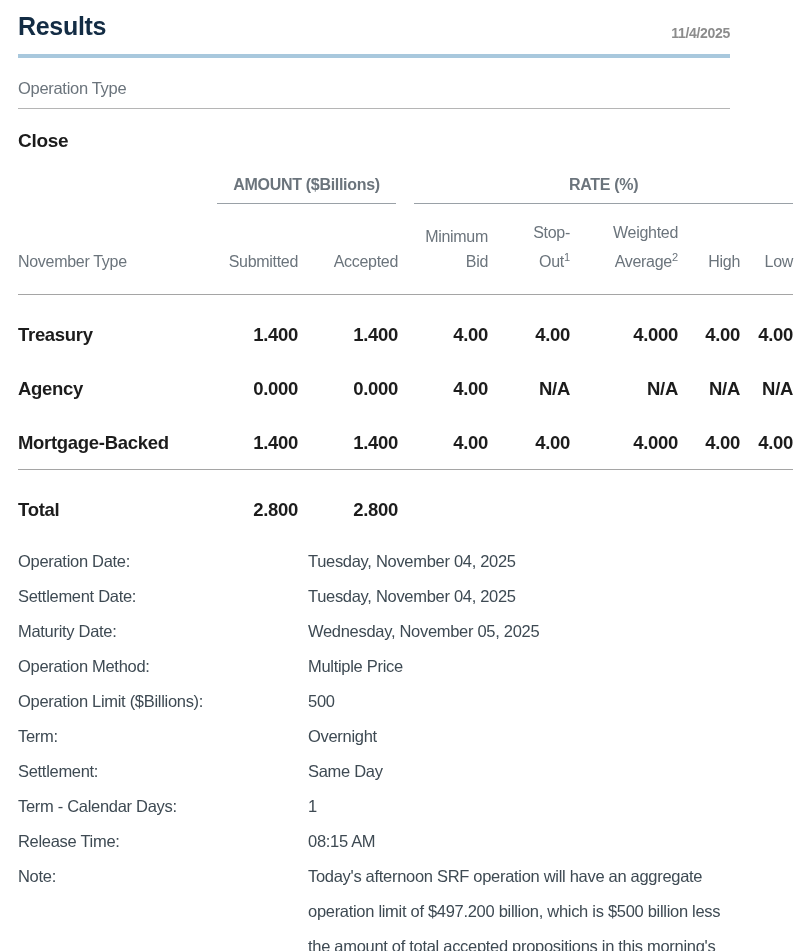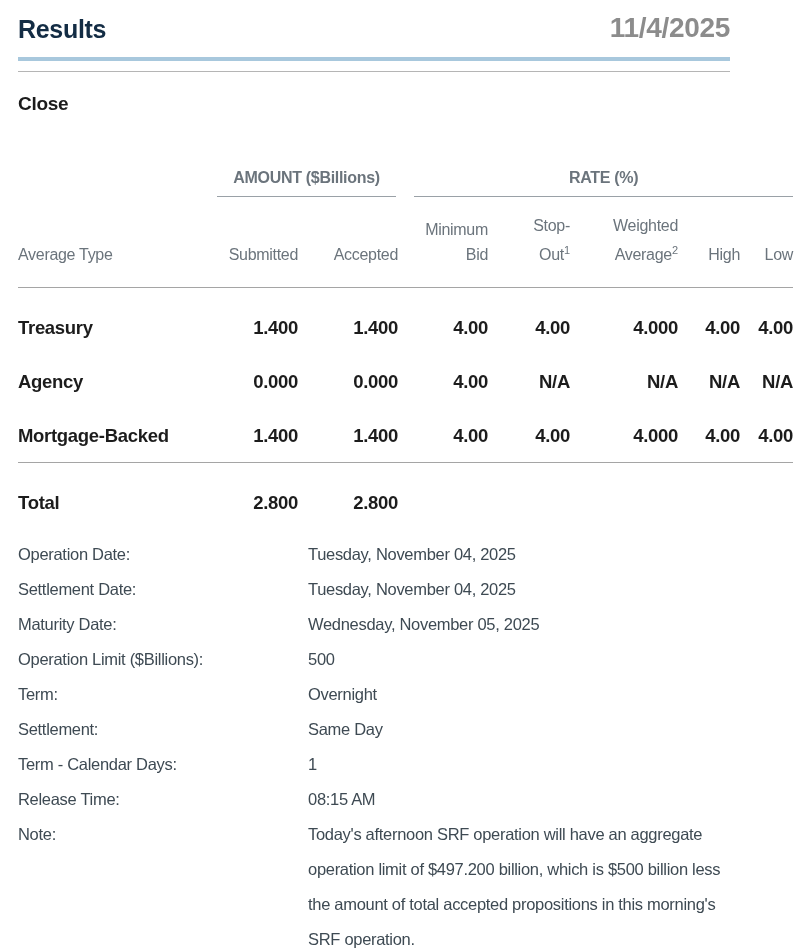--- a/index.html
+++ b/index.html
@@ -21,21 +21,21 @@
     display: flex;
     justify-content: space-between;
     align-items: flex-end;
   }
   .page-title {
     font-size: 25px;
     font-weight: bold;
     color: #132c44;
   }
   .header-date {
-    font-size: 28px;
+    font-size: 14px;
     font-weight: bold;
     color: #8c8c8c;
   }
   .blue-rule {
     width: 712px;
     height: 4px;
     background: #a8c8dd;
     margin-top: 13px;
   }
   .op-type-label {
@@ -67,21 +67,20 @@
     text-align: right;
     vertical-align: bottom;
   }
   table.results .col-left { text-align: left; }
   .grp {
     font-size: 16px;
     color: #6b747c;
     text-align: center;
     border-bottom: 1.5px solid #9aa1a7;
     padding-bottom: 9px;
-    margin-top: 30px;
   }
   .grp-amount { margin: 0 2px 0 14px; }
   .grp-rate   { margin-left: 16px; }
   tr.col-row th {
     font-size: 16px;
     font-weight: normal;
     color: #6b747c;
     line-height: 25px;
     padding-top: 16px;
     padding-bottom: 20px;
@@ -126,20 +125,21 @@
 <body>
 
 <div class="page">
 
   <div class="header-row">
     <div class="page-title">Results</div>
     <div class="header-date">11/4/2025</div>
   </div>
   <div class="blue-rule"></div>
 
+  <div class="op-type-label">Operation Type</div>
   <div class="thin-rule"></div>
   <div class="op-type-value">Close</div>
 
   <table class="results">
     <colgroup>
       <col style="width:185px">
         <col style="width:95px">
         <col style="width:100px">
       <col style="width:90px">
         <col style="width:82px">
@@ -151,21 +151,21 @@
       <tr class="group-row">
         <th></th>
         <th colspan="2">
             <div class="grp grp-amount">AMOUNT ($Billions)</div>
           </th>
         <th colspan="5">
             <div class="grp grp-rate">RATE (%)</div>
           </th>
       </tr>
       <tr class="col-row">
-        <th class="col-left">Average Type</th>
+        <th class="col-left">November Type</th>
         <th>Submitted</th>
         <th>Accepted</th>
         <th><span>Minimum</span><br><span>Bid</span></th>
         <th><span>Stop-</span><br><span>Out</span><sup>1</sup></th>
         <th><span>Weighted</span><br><span>Average</span><sup>2</sup></th>
         <th>High</th>
         <th>Low</th>
       </tr>
     </thead>
     <tbody>
@@ -219,20 +219,22 @@
     </div>
     <div class="detail-row">
       <div class="detail-label">Settlement Date:</div>
       <div class="detail-value">Tuesday, November 04, 2025</div>
     </div>
     <div class="detail-row">
       <div class="detail-label">Maturity Date:</div>
       <div class="detail-value">Wednesday, November 05, 2025</div>
     </div>
     <div class="detail-row">
+      <div class="detail-label">Operation Method:</div>
+      <div class="detail-value">Multiple Price</div>
     </div>
     <div class="detail-row">
       <div class="detail-label">Operation Limit ($Billions):</div>
       <div class="detail-value">500</div>
     </div>
     <div class="detail-row">
       <div class="detail-label">Term:</div>
       <div class="detail-value">Overnight</div>
     </div>
     <div class="detail-row">

